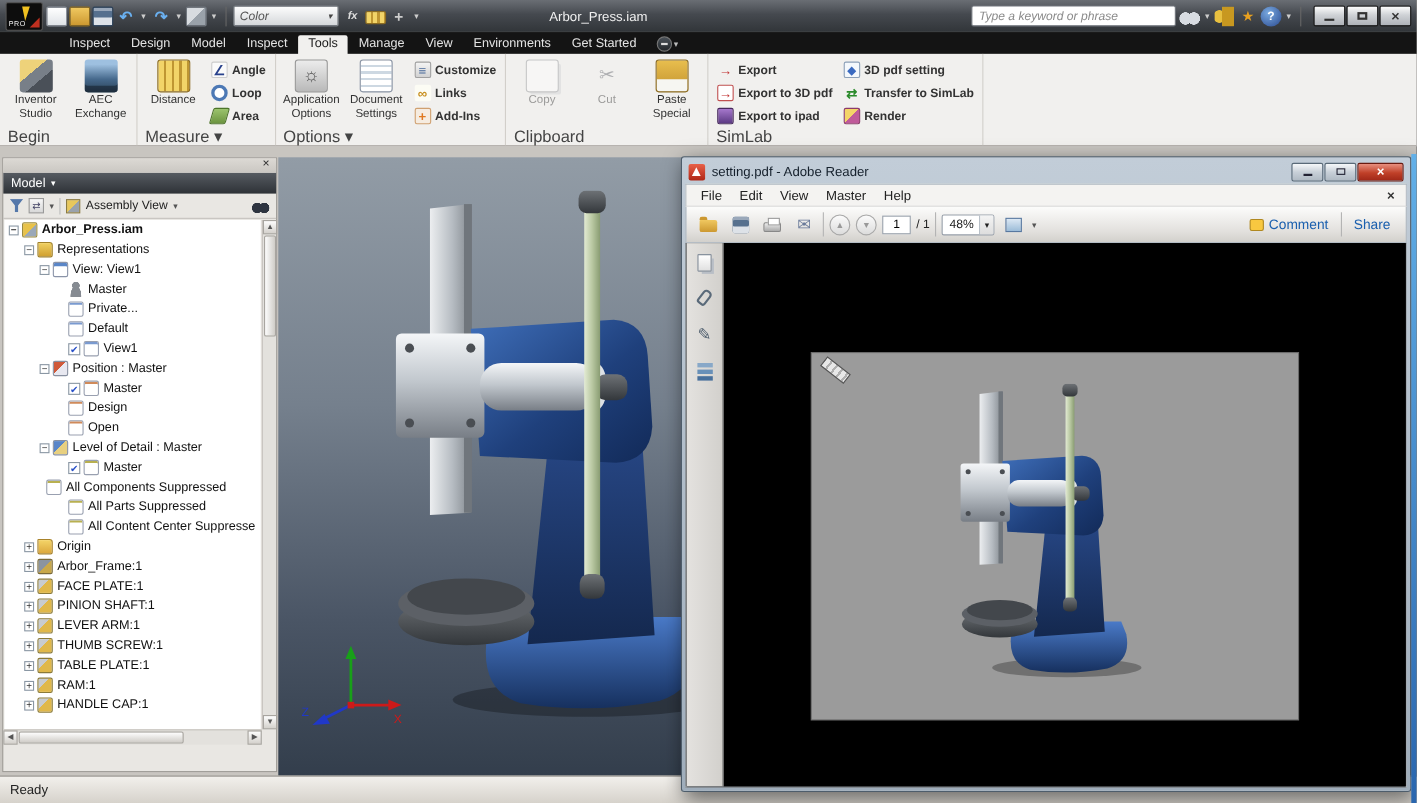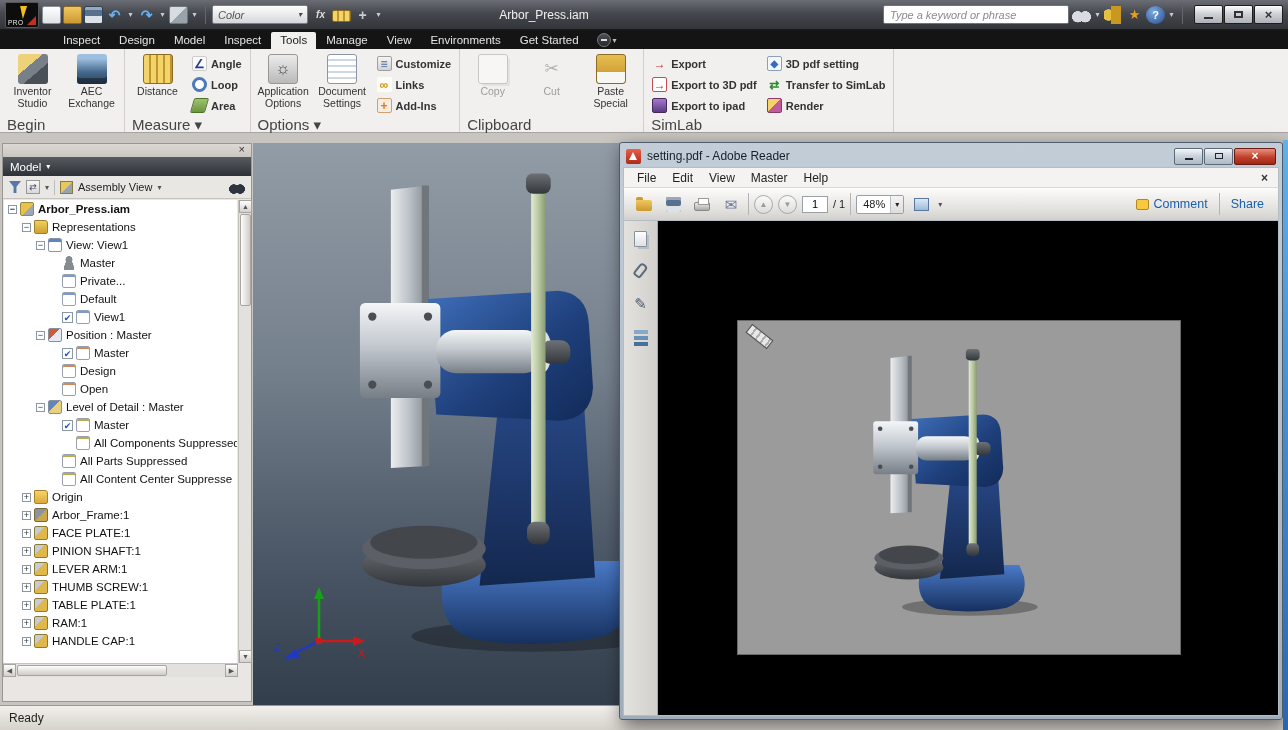--- a/index.html
+++ b/index.html
@@ -557,21 +557,21 @@
           <span class="texp">−</span>
           <span class="ti ti-lod"></span>
           <span class="tlabel">Level of Detail : Master</span>
         </div>
         <div class="trow" style="padding-left: 46px;">
           <span class="texp empty"></span>
           <span class="tcheck">✔</span>
           <span class="ti ti-loditem"></span>
           <span class="tlabel">Master</span>
         </div>
-        <div class="trow" style="padding-left: 60px;">
+        <div class="trow" style="padding-left: 26px;">
           <span class="texp empty"></span>
           <span class="ti ti-loditem"></span>
           <span class="tlabel">All Components Suppressed</span>
         </div>
         <div class="trow" style="padding-left: 46px;">
           <span class="texp empty"></span>
           <span class="ti ti-loditem"></span>
           <span class="tlabel">All Parts Suppressed</span>
         </div>
         <div class="trow" style="padding-left: 46px;">

